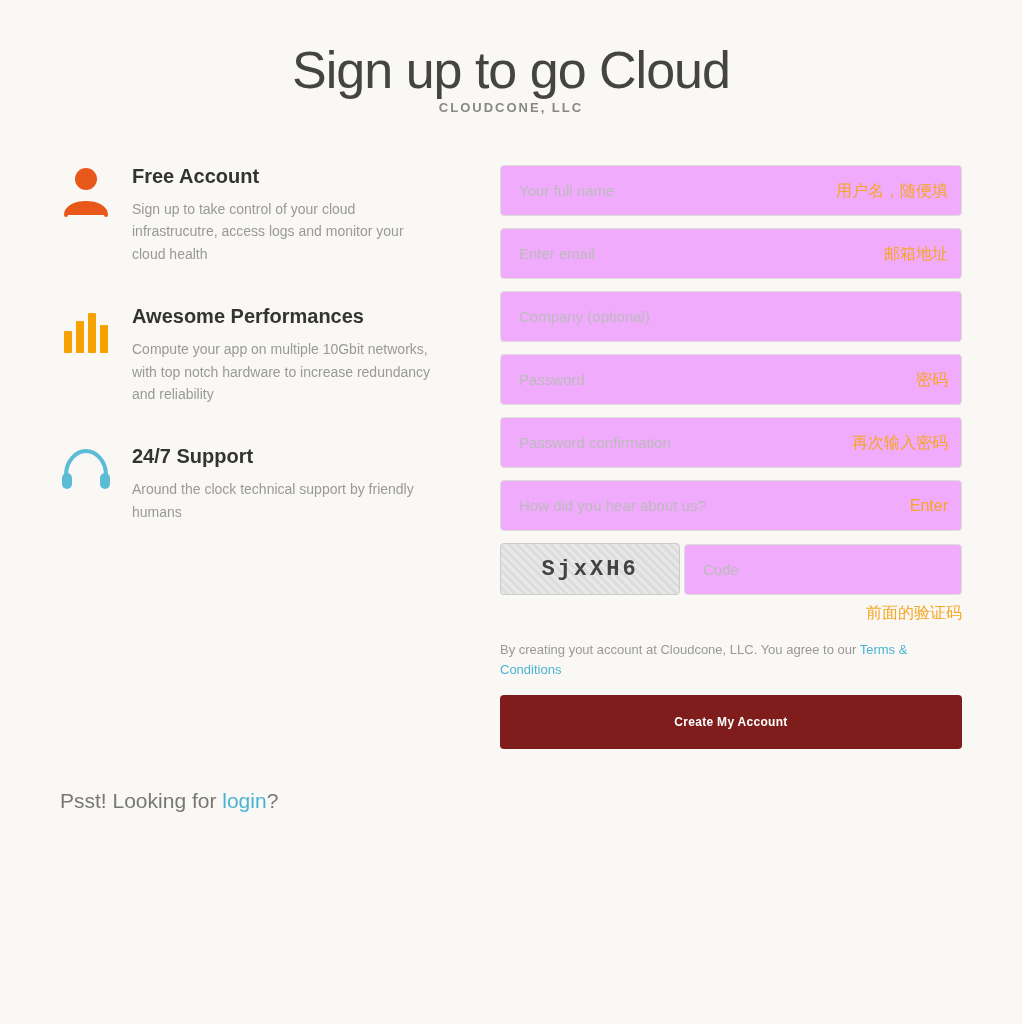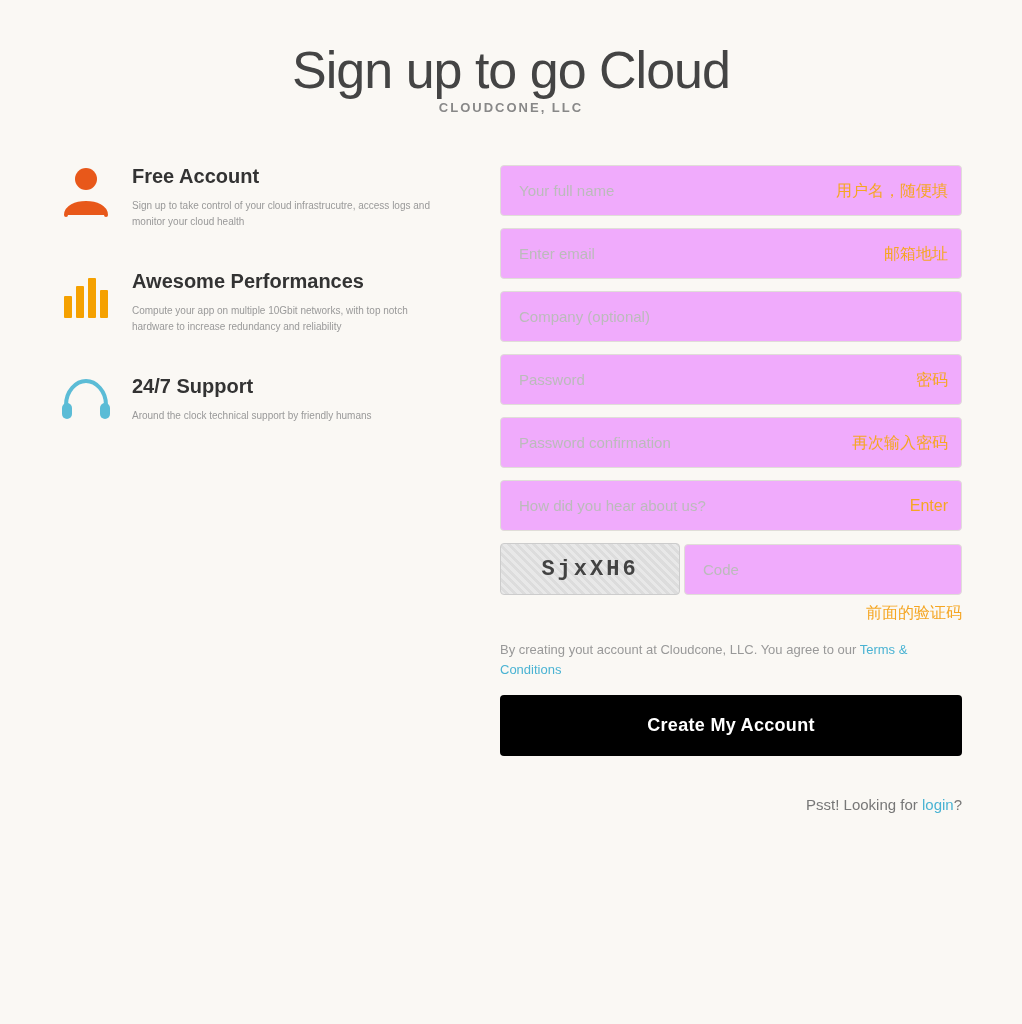--- a/index.html
+++ b/index.html
@@ -66,21 +66,21 @@
     }
 
     .feature-text h3 {
       font-size: 20px;
       font-weight: 600;
       color: #333;
       margin-bottom: 10px;
     }
 
     .feature-text p {
-      font-size: 10px;
+      font-size: 14px;
       color: #999;
       line-height: 1.6;
     }
 
     
     .person-icon {
       width: 48px;
       height: 52px;
     }
 
@@ -190,36 +190,36 @@
     }
 
     .terms-text a {
       color: #4ab3d3;
       text-decoration: none;
     }
 
     .create-account-btn {
       width: 100%;
       padding: 20px;
-      background: #000000;
+      background: #7f1d1d;
       color: #fff;
       border: none;
       border-radius: 4px;
-      font-size: 18px;
+      font-size: 12px;
       font-weight: 700;
       cursor: pointer;
       letter-spacing: 0.3px;
       margin-top: 4px;
     }
 
     
     .footer {
-      text-align: right;
+      text-align: left;
       margin-top: 40px;
-      font-size: 15px;
+      font-size: 21px;
       color: #777;
     }
 
     .footer a {
       color: #4ab3d3;
       text-decoration: none;
     }
 
     .captcha-annotation {
       font-size: 16px;

